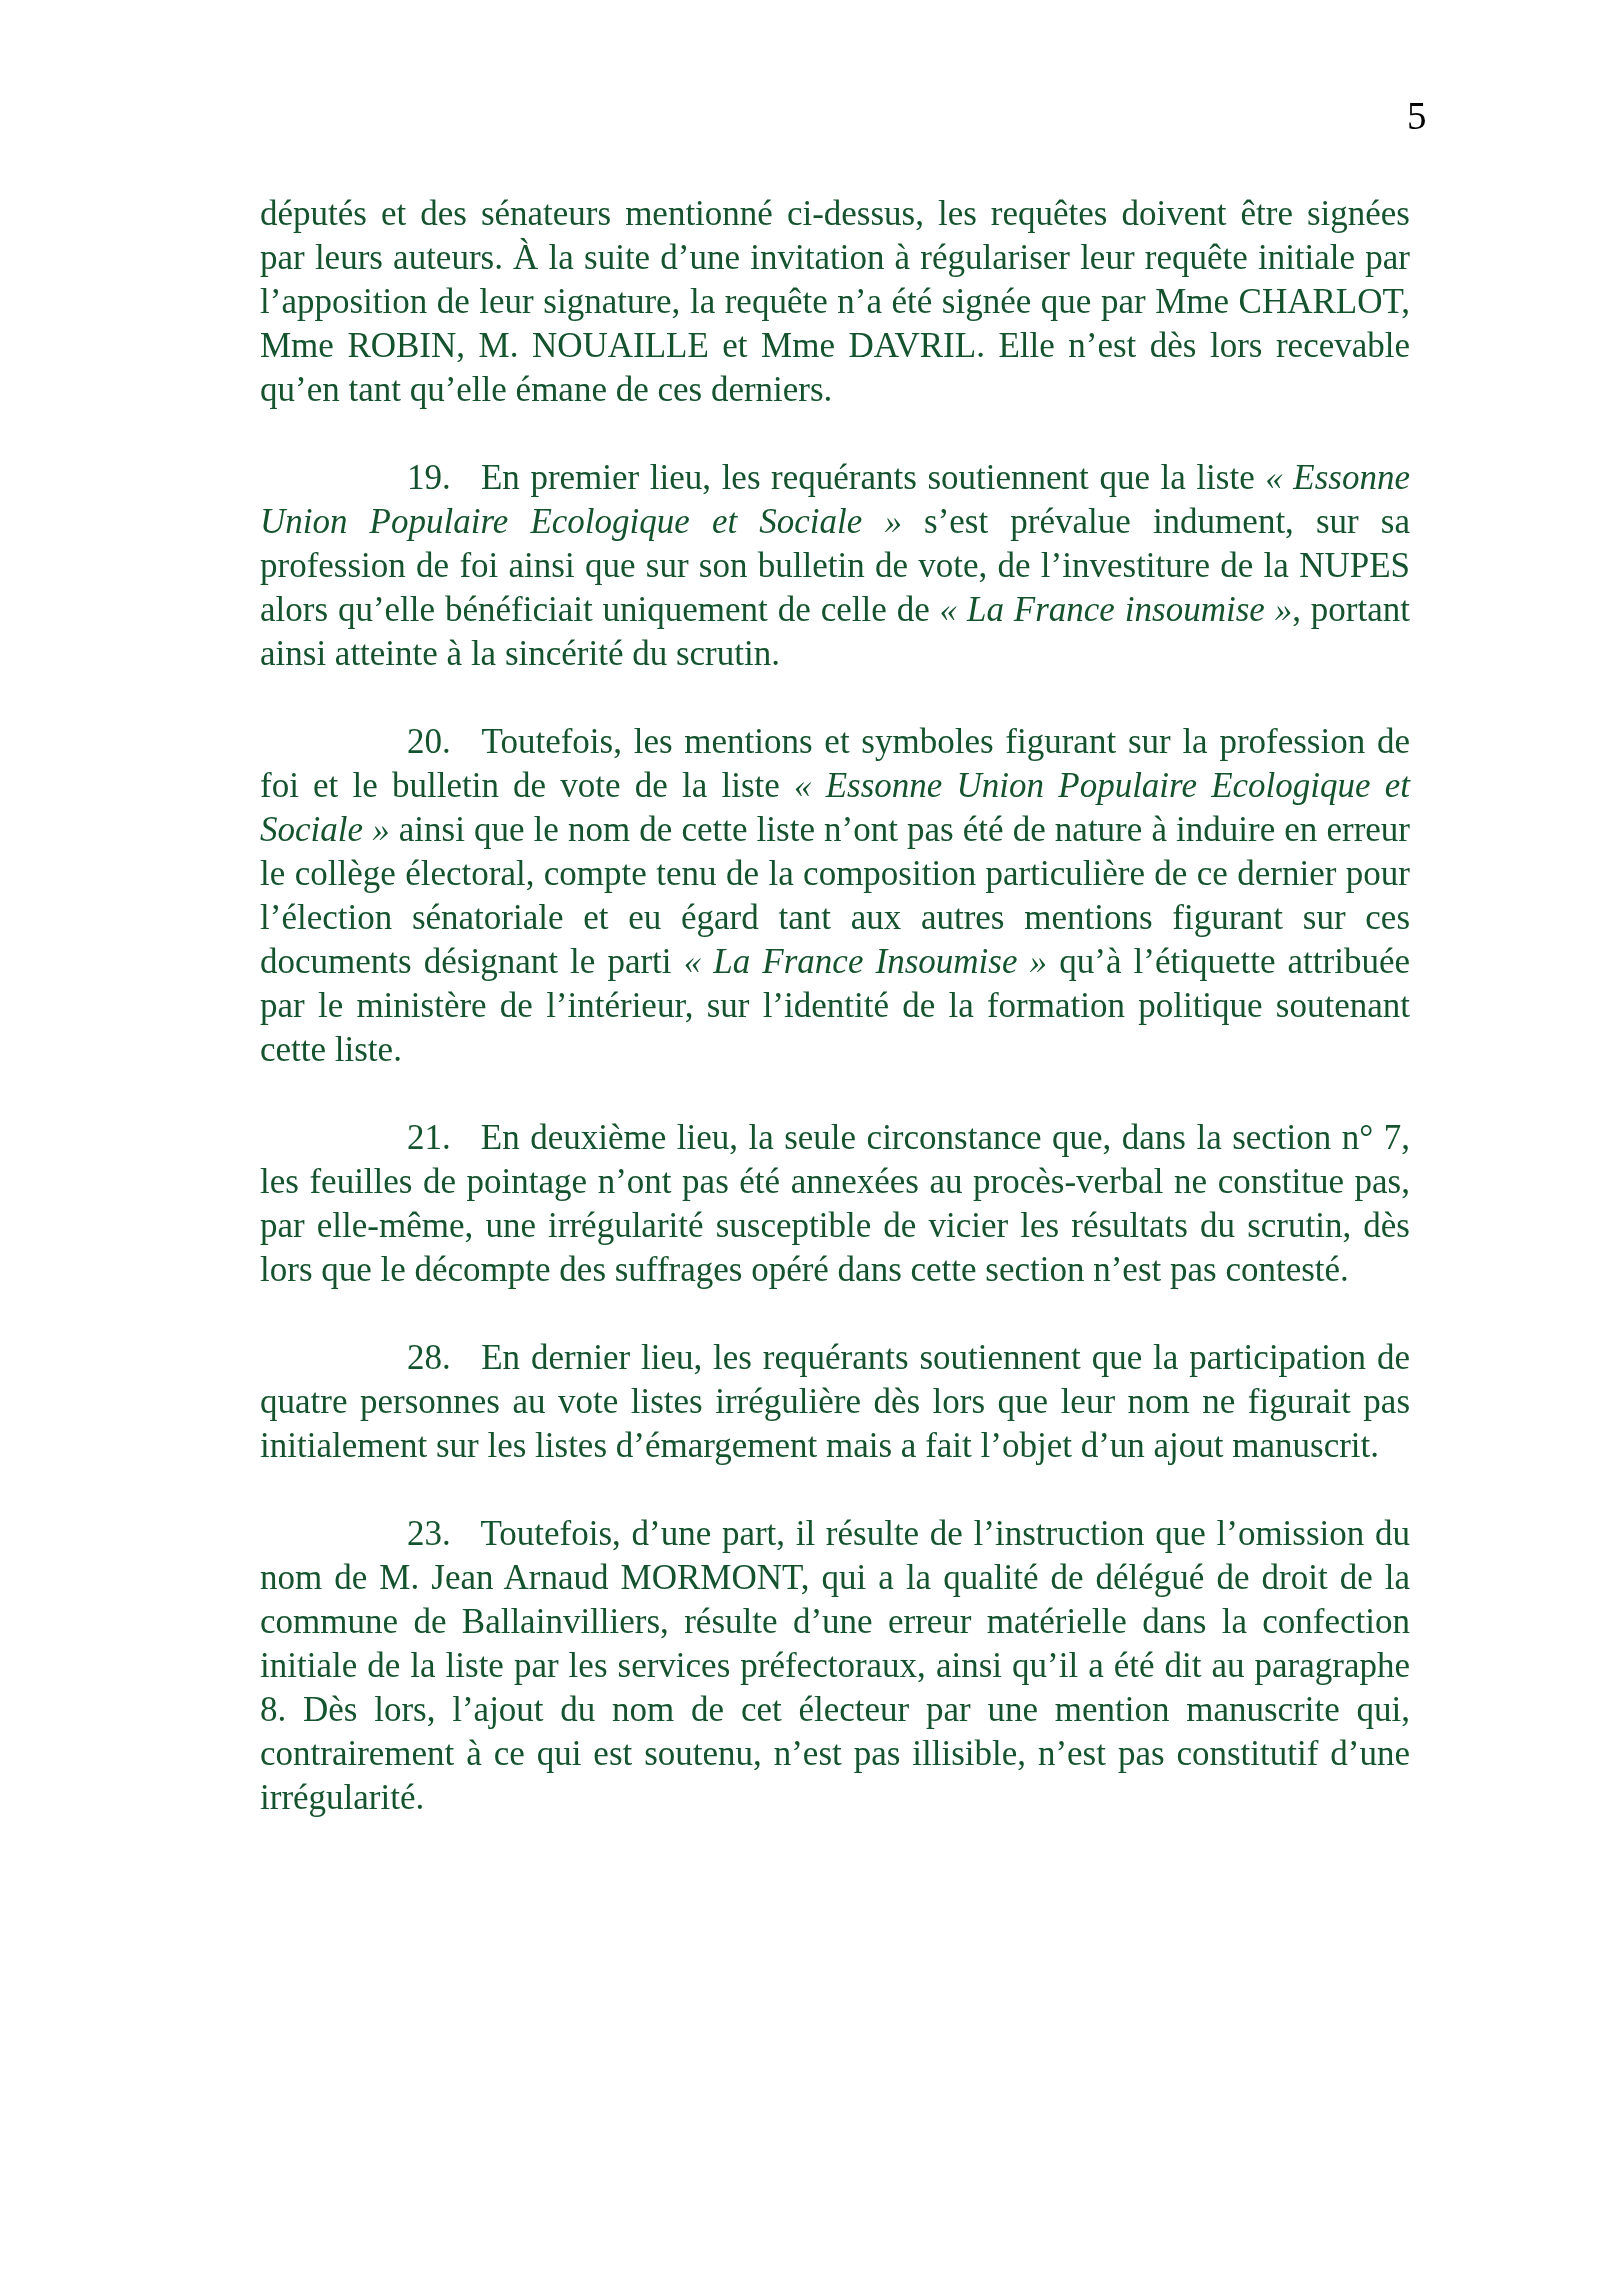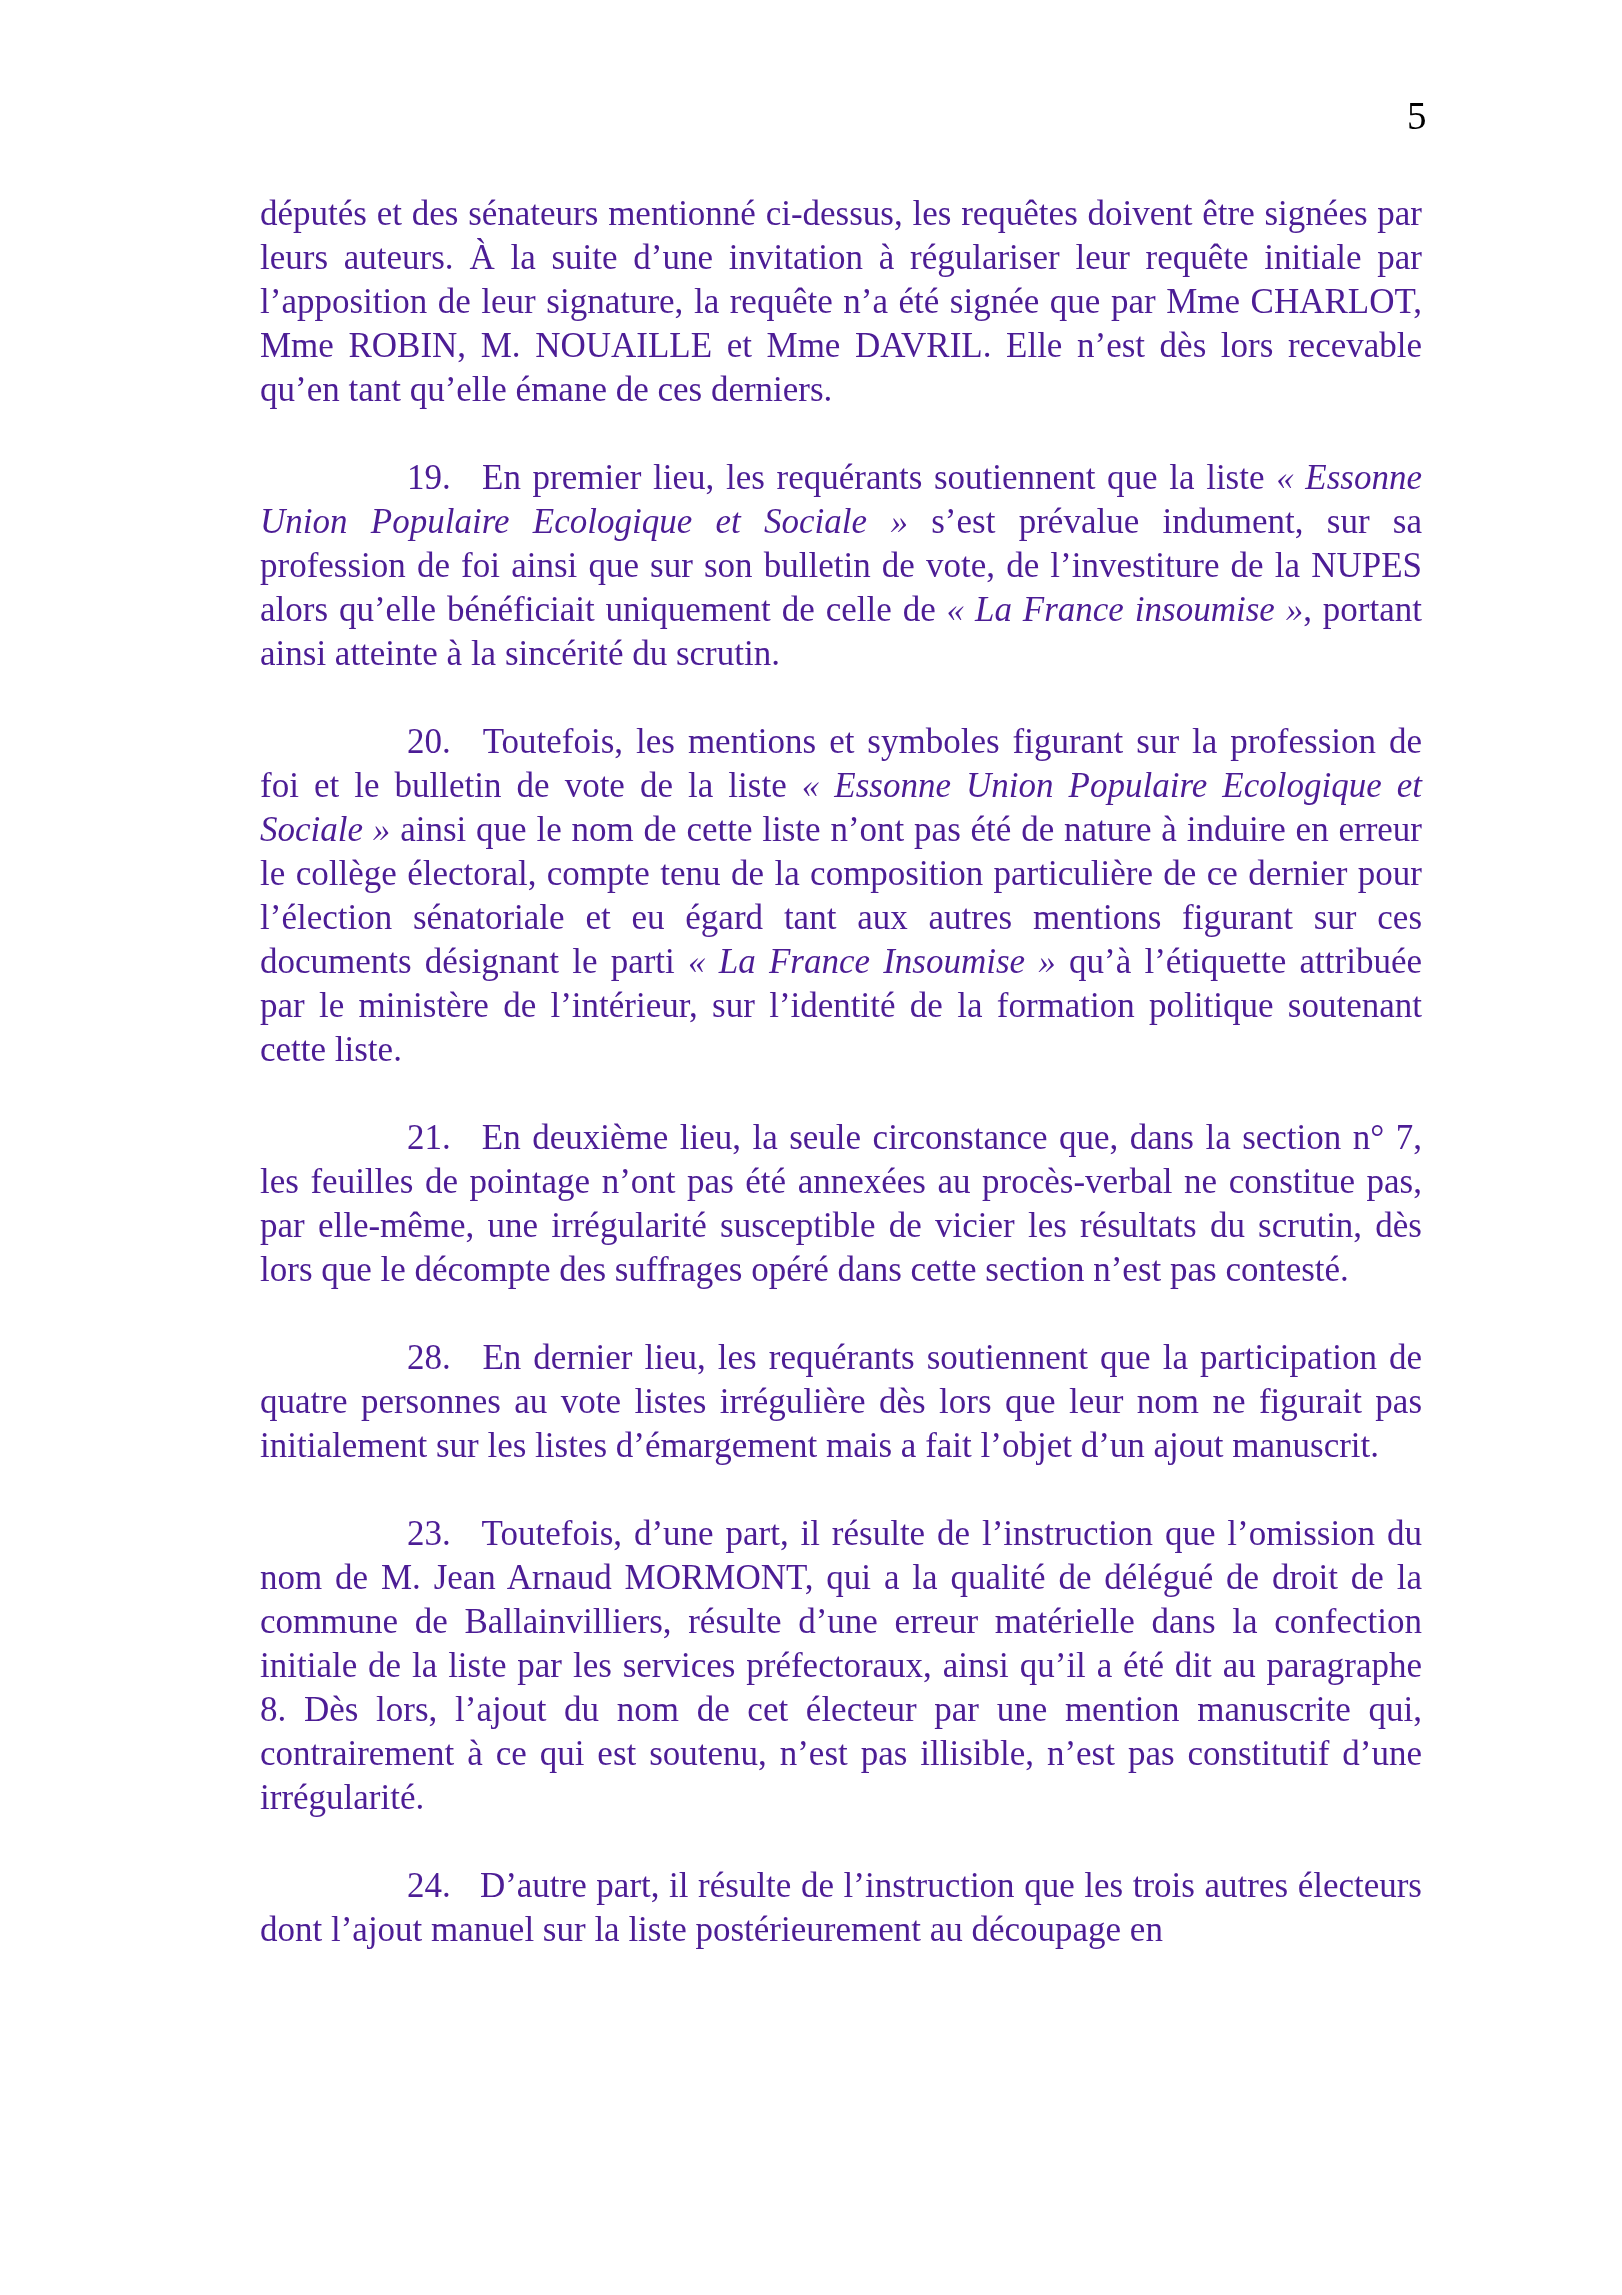--- a/index.html
+++ b/index.html
@@ -24,26 +24,26 @@
     line-height: 1;
     color: #000000;
   }
   .text-block {
     position: absolute;
     top: 192px;
     left: 260px;
     width: 1166px;
   }
   .para {
-    margin: 0 4px 44px 0;
+    margin: 0 16px 44px 0;
     font-size: 35px;
     line-height: 44px;
     text-align: justify;
     hyphens: none;
-    color: #4c1d95;
+    color: #14532d;
   }
   .para.indented {
     text-indent: 147px;
   }
   .para-number {
     margin-right: 19.6px;
   }
   .seg.italic {
     font-style: italic;
   }
@@ -54,16 +54,15 @@
 <div class="page">
   <div class="page-number">5</div>
 
   <div class="text-block">
       <p class="para"><span class="seg">députés et des sénateurs mentionné ci-dessus, les requêtes doivent être signées par leurs auteurs. À la suite d’une invitation à régulariser leur requête initiale par l’apposition de leur signature, la requête n’a été signée que par Mme CHARLOT, Mme ROBIN, M. NOUAILLE et Mme DAVRIL. Elle n’est dès lors recevable qu’en tant qu’elle émane de ces derniers.</span></p>
       <p class="para indented"><span class="para-number">19.</span> <span class="seg">En premier lieu, les requérants soutiennent que la liste </span><span class="seg italic">« Essonne Union Populaire Ecologique et Sociale »</span><span class="seg"> s’est prévalue indument, sur sa profession de foi ainsi que sur son bulletin de vote, de l’investiture de la NUPES alors qu’elle bénéficiait uniquement de celle de </span><span class="seg italic">« La France insoumise »</span><span class="seg">, portant ainsi atteinte à la sincérité du scrutin.</span></p>
       <p class="para indented"><span class="para-number">20.</span> <span class="seg">Toutefois, les mentions et symboles figurant sur la profession de foi et le bulletin de vote de la liste </span><span class="seg italic">« Essonne Union Populaire Ecologique et Sociale »</span><span class="seg"> ainsi que le nom de cette liste n’ont pas été de nature à induire en erreur le collège électoral, compte tenu de la composition particulière de ce dernier pour l’élection sénatoriale et eu égard tant aux autres mentions figurant sur ces documents désignant le parti </span><span class="seg italic">« La France Insoumise »</span><span class="seg"> qu’à l’étiquette attribuée par le ministère de l’intérieur, sur l’identité de la formation politique soutenant cette liste.</span></p>
       <p class="para indented"><span class="para-number">21.</span> <span class="seg">En deuxième lieu, la seule circonstance que, dans la section n° 7, les feuilles de pointage n’ont pas été annexées au procès-verbal ne constitue pas, par elle-même, une irrégularité susceptible de vicier les résultats du scrutin, dès lors que le décompte des suffrages opéré dans cette section n’est pas contesté.</span></p>
       <p class="para indented"><span class="para-number">28.</span> <span class="seg">En dernier lieu, les requérants soutiennent que la participation de quatre personnes au vote listes irrégulière dès lors que leur nom ne figurait pas initialement sur les listes d’émargement mais a fait l’objet d’un ajout manuscrit.</span></p>
       <p class="para indented"><span class="para-number">23.</span> <span class="seg">Toutefois, d’une part, il résulte de l’instruction que l’omission du nom de M. Jean Arnaud MORMONT, qui a la qualité de délégué de droit de la commune de Ballainvilliers, résulte d’une erreur matérielle dans la confection initiale de la liste par les services préfectoraux, ainsi qu’il a été dit au paragraphe 8. Dès lors, l’ajout du nom de cet électeur par une mention manuscrite qui, contrairement à ce qui est soutenu, n’est pas illisible, n’est pas constitutif d’une irrégularité.</span></p>
-      <p class="para indented"><span class="para-number">24.</span> <span class="seg">D’autre part, il résulte de l’instruction que les trois autres électeurs dont l’ajout manuel sur la liste postérieurement au découpage en</span></p>
     </div>
 </div>
 
 
 </body></html>

